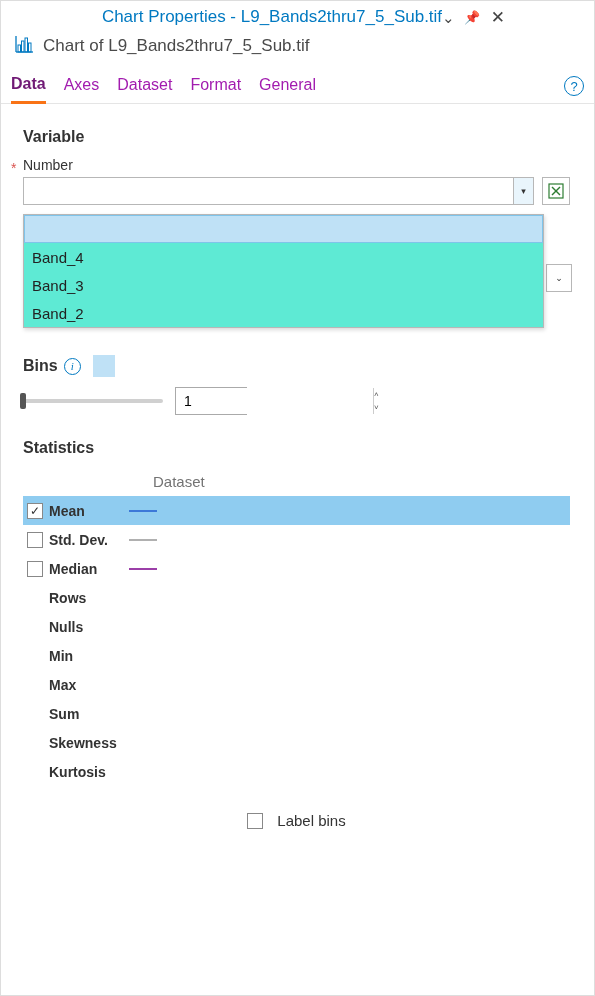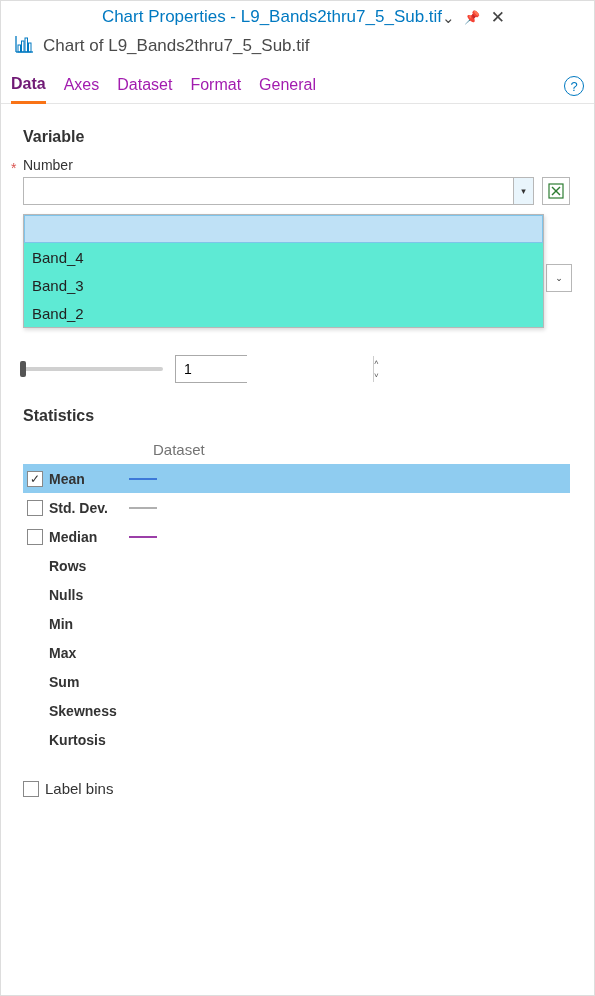--- a/index.html
+++ b/index.html
@@ -314,20 +314,22 @@
     .stat-line {
       width: 28px;
       height: 2px;
     }
     .data-labels-section {
       margin-top: 26px;
     }
     .label-bins-row {
       display: flex;
       align-items: center;
+      gap: 8px;
+      justify-content: center;
     }
     .label-bins-text {
       font-size: 15px;
       color: #333;
     }
   </style>
 </head>
 <body>
 
 <div class="titlebar">
@@ -390,20 +392,25 @@
     <div class="dropdown-item">Band_4</div>
     <div class="dropdown-item">Band_3</div>
     <div class="dropdown-item">Band_2</div>
   </div>
 
   
   <div class="hidden-combo">⌄</div>
 
   
   <div class="bins-section">
+    <div class="bins-header">
+      <span class="bins-title">Bins</span>
+      <span class="info-badge">i</span>
+      <span class="color-swatch"></span>
+    </div>
     <div class="slider-row">
       <div class="slider">
         <div class="slider-thumb"></div>
       </div>
       <div class="spinner">
         <input class="spinner-input" value="1" style="">
         <div class="spinner-arrows">
           <div class="spinner-arrow">˄</div>
           <div class="spinner-arrow">˅</div>
         </div>

